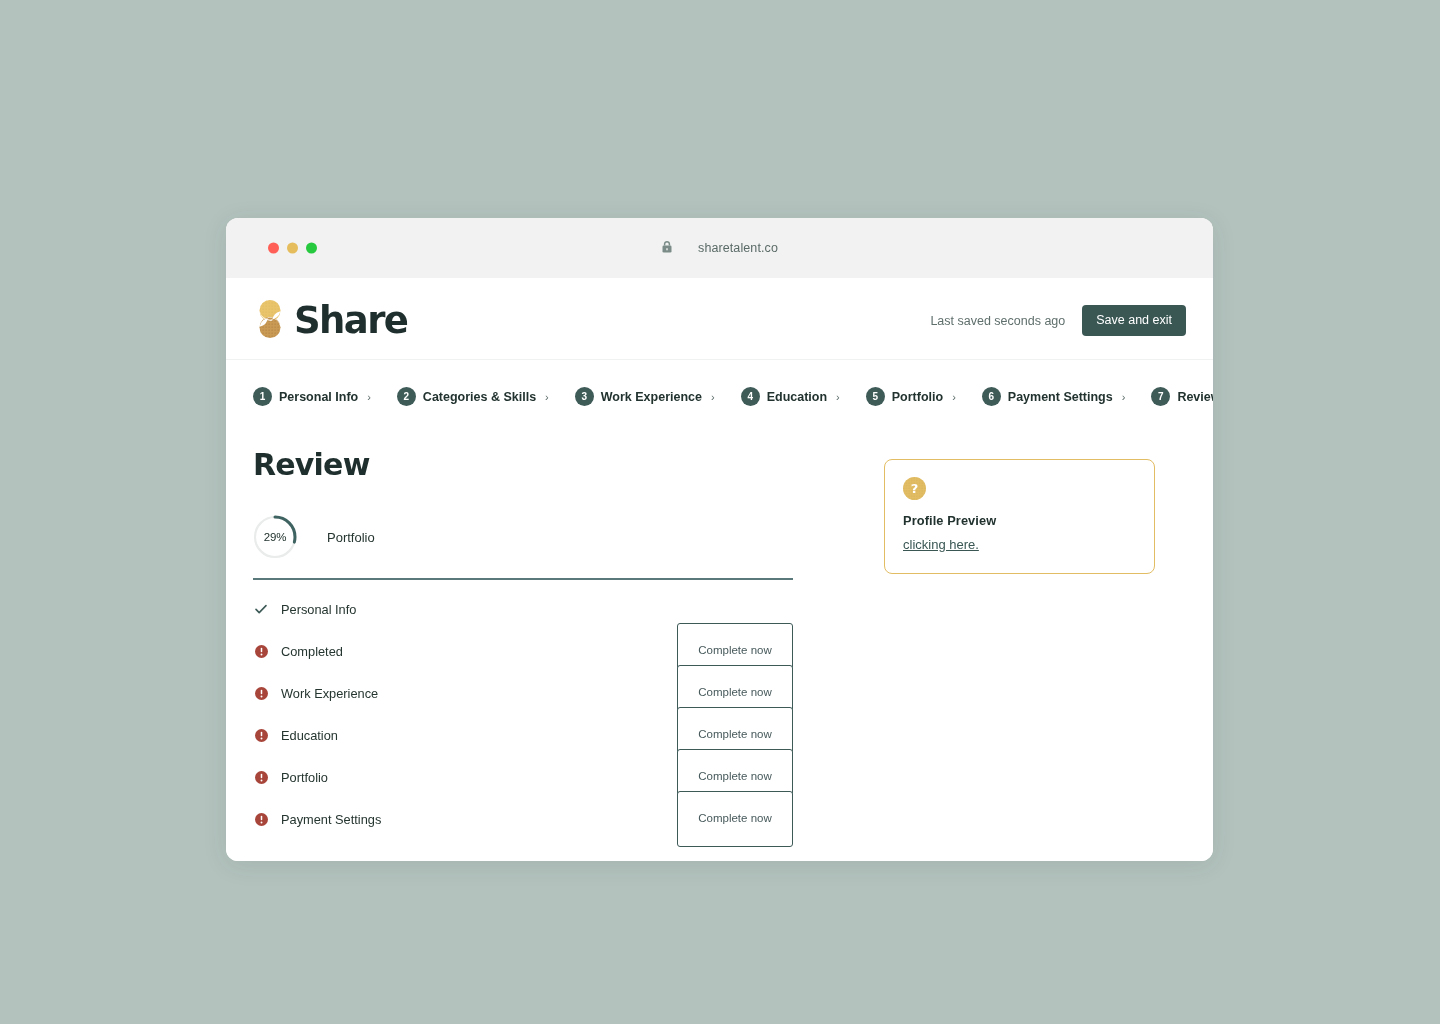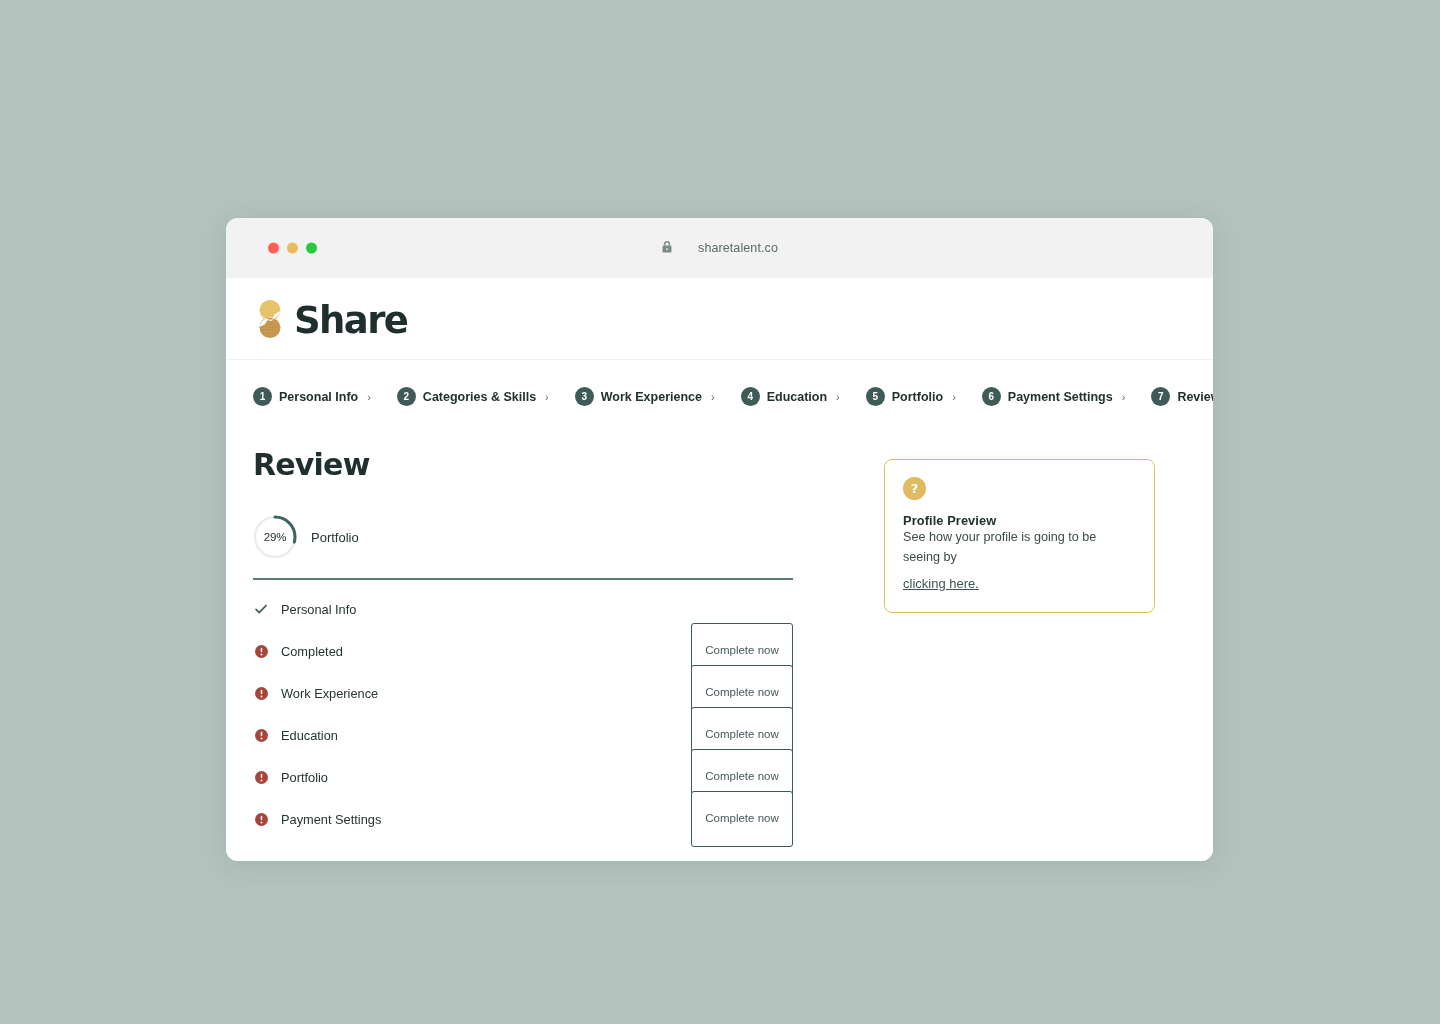--- a/index.html
+++ b/index.html
@@ -179,21 +179,21 @@
     font-size: 30px;
     font-weight: 700;
     letter-spacing: -0.8px;
     color: #1e2f2d;
     line-height: 1;
   }
 
   .progress-row {
     display: flex;
     align-items: center;
-    gap: 14px;
+    gap: 30px;
     margin-top: 35px;
   }
   .ring { position: relative; width: 44px; height: 44px; flex: none; }
   .ring svg { display: block; }
   .ring-label {
     position: absolute;
     inset: 0;
     display: flex;
     align-items: center;
     justify-content: center;
@@ -235,40 +235,41 @@
   }
   .complete-btn {
     margin-left: auto;
     background: #ffffff;
     border: 1px solid #3d5a57;
     border-radius: 3px;
     font-family: "Liberation Sans", sans-serif;
     font-size: 11.5px;
     color: #47595b;
     padding: 20px 0;
-    width: 102px;
+    width: 116px;
     text-align: center;
     cursor: pointer;
     line-height: 1.2;
   }
   .check-row.done .complete-spacer { margin-left:auto; width:104px; }
 
   
   .preview-card {
     width: 271px;
     border: 1px solid #e2bd63;
     border-radius: 8px;
     background: #ffffff;
     padding: 17px 18px 20px 18px;
   }
   .q-icon { display:block; margin-bottom: 9px; }
   .preview-title {
     font-size: 12.8px;
     font-weight: 700;
     color: #22332f;
+    margin-bottom: 7px;
     letter-spacing: .1px;
   }
   .preview-body {
     font-size: 12.6px;
     color: #3c4c49;
     line-height: 1.55;
     margin-bottom: 7px;
   }
   .preview-link {
     font-size: 13px;
@@ -322,20 +323,24 @@
               <circle cx="17" cy="28.5" r="10.5" fill="#c99a54"></circle>
               <circle cx="17" cy="28.5" r="10.5" fill="url(#dots)"></circle>
               <path d="M6.8 11.5 A10.5 10.5 0 0 1 27.2 11.5 L27.2 14 A7 7 0 0 0 13 17 L13 28 A7 7 0 0 1 6.8 25 Z" fill="#ffffff" opacity="0.0"></path>
               <path d="M27.4 12.2 a10.5 10.5 0 0 1 -20.6 0 a10.5 10.5 0 0 0 12.5 9.2 a10.5 10.5 0 0 1 8.1 -9.2 z" fill="#ffffff"></path>
               <path d="M6.6 27.8 a10.5 10.5 0 0 1 20.8 0 a10.5 10.5 0 0 0 -12.6 -9.3 a10.5 10.5 0 0 1 -8.2 9.3 z" fill="#ffffff"></path>
             </svg>
           </span>
           <span class="logo-word">Share</span>
         </div>
 
+        <div class="header-right">
+          <span class="last-saved">Last saved seconds ago</span>
+          <button class="save-exit">Save and exit</button>
+        </div>
       </div>
 
       <div class="stepper" id="stepper">
           <div class="step">
             <span class="step-num">1</span>
             <span class="step-label">Personal Info</span>
             <span class="step-caret">›</span>
           </div>
           <div class="step">
             <span class="step-num">2</span>
@@ -463,21 +468,20 @@
                   <pattern id="dots3" width="2.6" height="2.6" patternUnits="userSpaceOnUse">
                     <circle cx="0.9" cy="0.9" r="0.48" fill="#c79f45" opacity="0.8"></circle>
                   </pattern>
                 </defs>
                 <circle cx="11.5" cy="11.5" r="11.5" fill="#e2bd63"></circle>
                 <circle cx="11.5" cy="11.5" r="11.5" fill="url(#dots3)"></circle>
                 <text x="11.5" y="16.4" text-anchor="middle" font-family="DejaVu Sans, sans-serif" font-size="13" font-weight="700" fill="#ffffff">?</text>
               </svg>
             </span>
             <div class="preview-title">Profile Preview</div>
-            <div class="preview-body">See how your profile is going to be seeing by</div>
             <a class="preview-link">clicking here.</a>
           </div>
         </div>
 
       </div>
     </div>
   </div>
 </div>
 
 </body></html>

